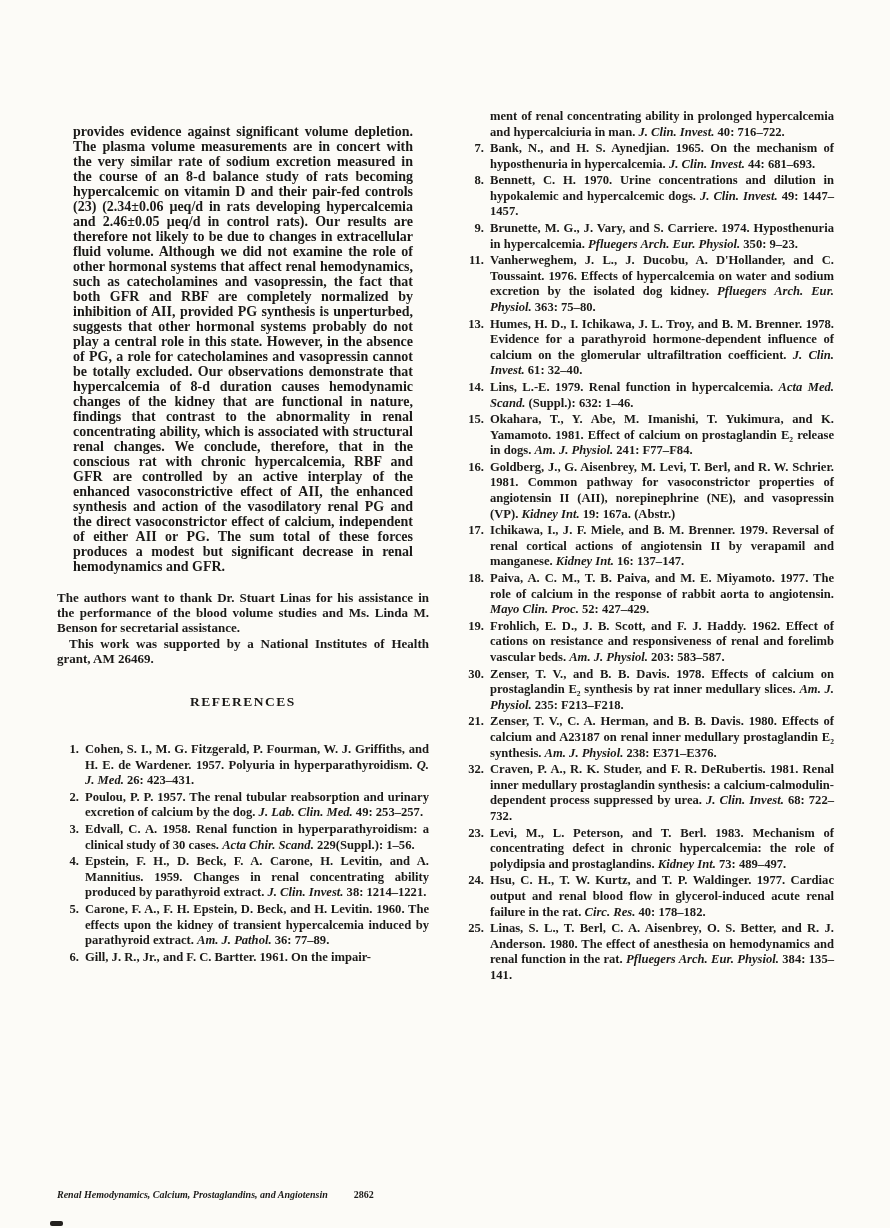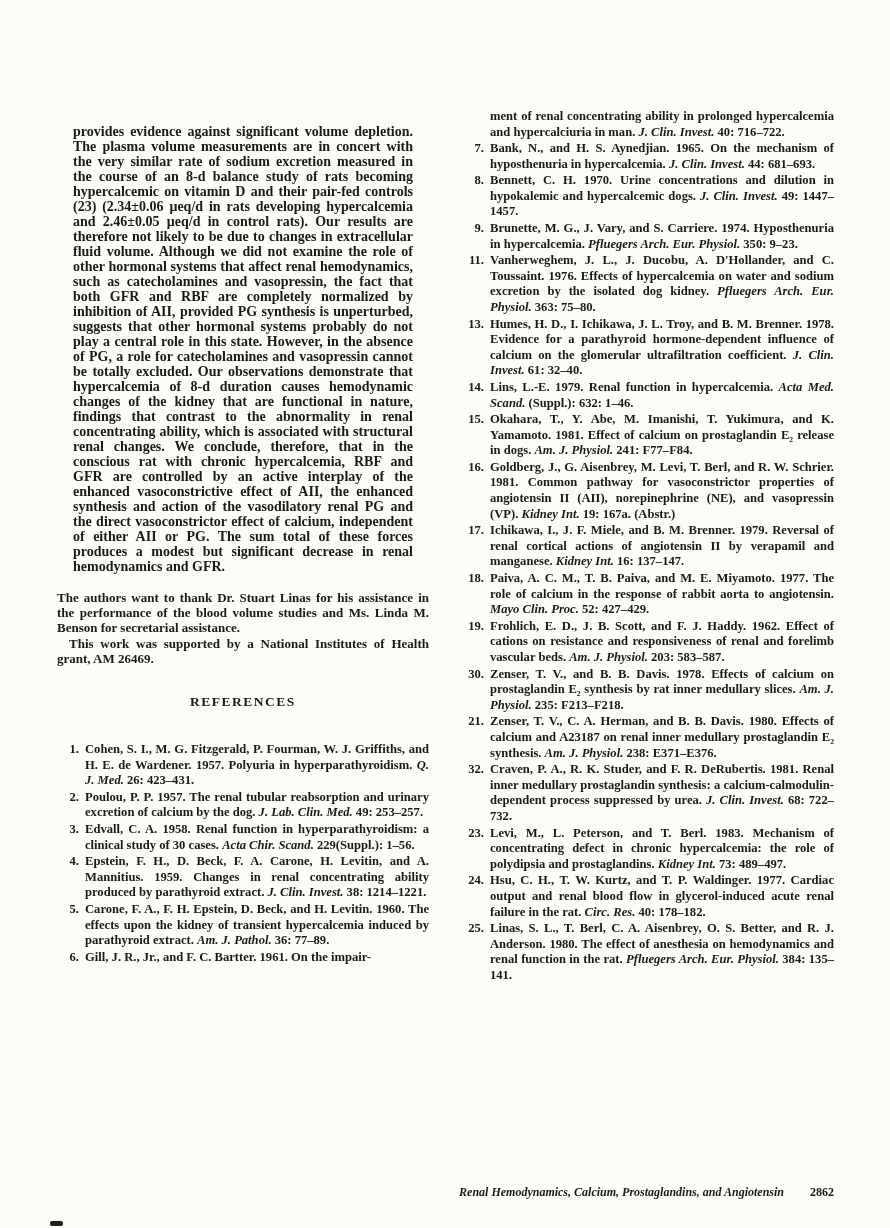--- a/index.html
+++ b/index.html
@@ -50,23 +50,23 @@
   .ref-continuation{
     margin:0 0 1px 28px;
     font-size:12.6px;
     line-height:16px;
     text-align:justify;
   }
   .footer{
     position:absolute;
     left:57px;right:56px;bottom:28px;
     display:flex;
-    justify-content:flex-end;
+    justify-content:flex-start;
     align-items:baseline;
-    font-size:12px;
+    font-size:10px;
   }
   .running-title{font-style:italic;font-weight:bold;}
   .page-number{margin-left:26px;font-weight:bold;}
   .artifact{position:absolute;background:#23211e;border-radius:2px;}
   .artifact.smudge-bottom-left{left:50px;bottom:2px;width:13px;height:5px;}
 </style>
 </head>
 <body>
 
 <div class="page">

